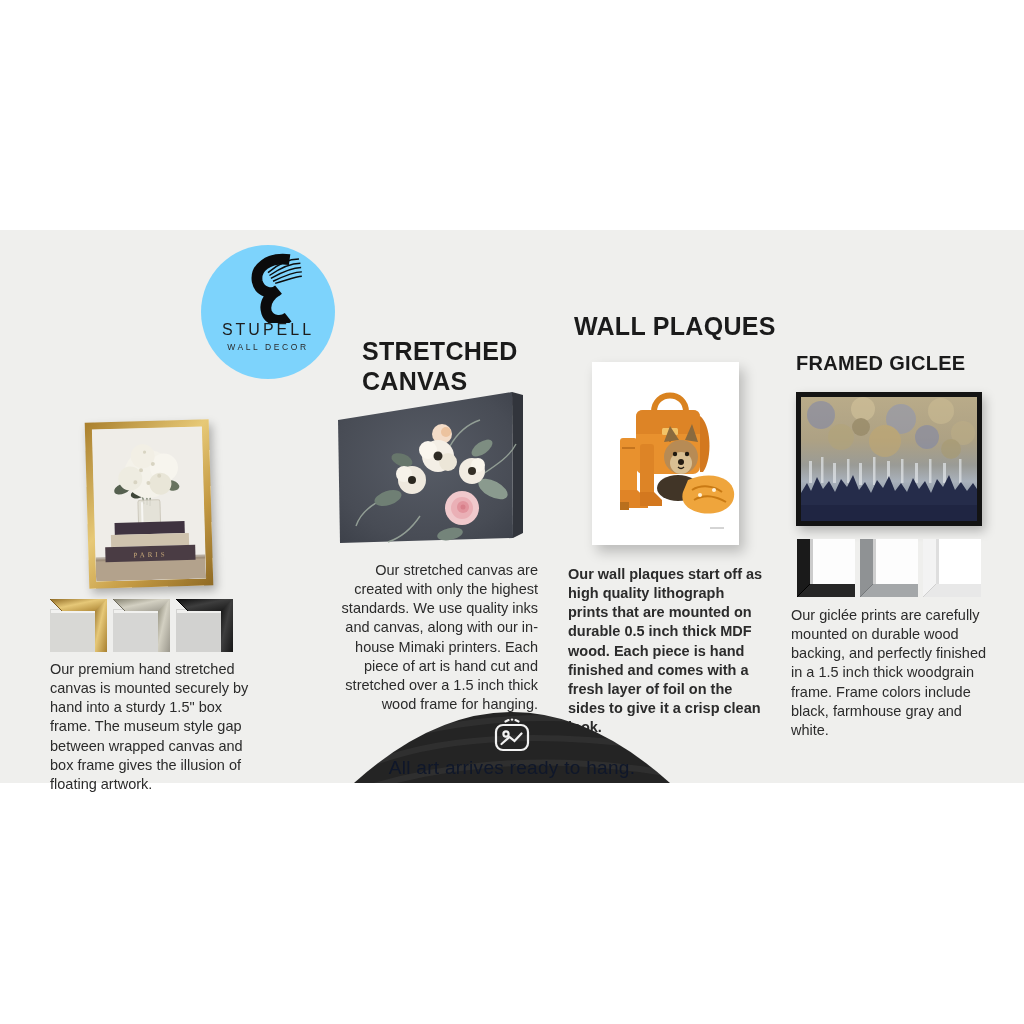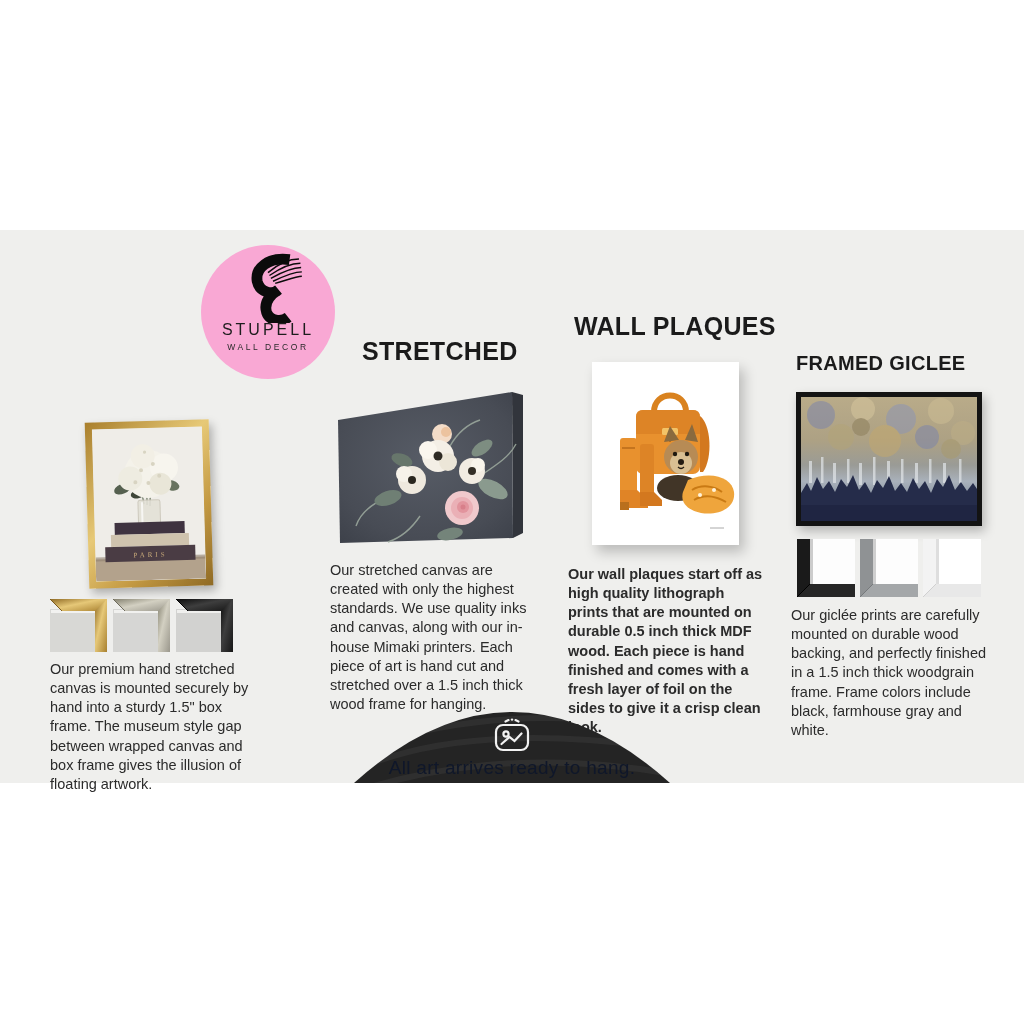--- a/index.html
+++ b/index.html
@@ -5,21 +5,21 @@
   html,body{margin:0;padding:0;background:#ffffff;}
   body{width:1024px;height:1024px;position:relative;font-family:"Liberation Sans",sans-serif;overflow:hidden;}
   .abs{position:absolute;}
   
   #panel{top:230px;left:0;width:1024px;height:553px;background:#efefed;}
   
   .col-title{font-weight:700;color:#1b1b1b;font-size:25px;line-height:1.18;letter-spacing:.3px;white-space:nowrap;}
   
   .col-text{font-size:14.5px;line-height:1.32;color:#2b2b2b;}
   
-  #logo-circle{left:201px;top:245px;width:134px;height:134px;border-radius:50%;background:#f9a8d4;display:flex;flex-direction:column;align-items:center;justify-content:flex-start;padding-top:6px;box-sizing:border-box;}
+  #logo-circle{left:201px;top:245px;width:134px;height:134px;border-radius:50%;background:#7dd3fc;display:flex;flex-direction:column;align-items:center;justify-content:flex-start;padding-top:6px;box-sizing:border-box;}
   #brand-name{font-size:16px;letter-spacing:3px;color:#1d1d1d;font-weight:500;margin-top:-2px;}
   #brand-tagline{font-size:8.5px;letter-spacing:2.6px;color:#2a2a2a;margin-top:3px;}
   
   #art-floating{left:87px;top:421px;width:124px;height:166px;transform:rotate(-1.6deg);background:linear-gradient(135deg,#a97f2c 0%,#e7c977 42%,#c49a43 70%,#8f6a24 100%);padding:7px;box-sizing:border-box;box-shadow:3px 5px 10px rgba(0,0,0,.28);}
   #art-floating-inner{width:100%;height:100%;background:#efede8;overflow:hidden;}
   
   #art-plaque{left:592px;top:362px;width:147px;height:183px;background:#ffffff;box-shadow:5px 7px 12px rgba(0,0,0,.22);}
   
   #art-giclee{left:796px;top:392px;width:186px;height:134px;border:5px solid #131313;box-sizing:border-box;background:#9a9a94;box-shadow:3px 5px 10px rgba(0,0,0,.25);}
   
@@ -74,20 +74,21 @@
     </g>
   </svg>
   <div id="brand-name">STUPELL</div>
   <div id="brand-tagline">WALL DECOR</div>
 </div>
 
 <div class="abs col-title" style="left:38px;top:362px;">
 </div>
 <div class="abs col-title" style="left:362px;top:337px;">
   <div>STRETCHED</div>
+  <div>CANVAS</div>
 </div>
 <div class="abs col-title" style="left:574px;top:312px;">
   <div>WALL PLAQUES</div>
 </div>
 <div class="abs col-title" style="left:796px;top:352px;font-size:20px;">
   <div>FRAMED GICLEE</div>
 </div>
 
 <div class="abs" id="art-floating">
   <div id="art-floating-inner">
@@ -334,21 +335,21 @@
       <rect x="13" y="0" width="45" height="45" fill="#ffffff"></rect>
       <rect x="13" y="0" width="3" height="45" fill="#dedede"></rect>
       <polygon points="0,0 13,0 13,45 0,58" fill="#f3f3f3"></polygon>
       <polygon points="0,58 13,45 58,45 58,58" fill="#e8e8e8"></polygon>
       <line x1="0" y1="58" x2="13" y2="45" stroke="#d0d0d0" stroke-width="1"></line>
     </svg>
   </div>
 </div>
 
 <div class="para col-text" style="left:50px;top:660px;width:216px;">Our premium hand stretched canvas is mounted securely by hand into a sturdy 1.5" box frame. The museum style gap between wrapped canvas and box frame gives the illusion of floating artwork.</div>
-<div class="para col-text" style="left:330px;top:561px;width:208px;">Our stretched canvas are created with only the highest standards. We use quality inks and canvas, along with our in-house Mimaki printers. Each piece of art is hand cut and stretched over a 1.5 inch thick wood frame for hanging.</div>
+<div class="para col-text" style="left:330px;top:561px;width:208px;text-align:right;">Our stretched canvas are created with only the highest standards. We use quality inks and canvas, along with our in-house Mimaki printers. Each piece of art is hand cut and stretched over a 1.5 inch thick wood frame for hanging.</div>
 <div class="para col-text" style="left:568px;top:565px;width:198px;font-weight:bold;">Our wall plaques start off as high quality lithograph prints that are mounted on durable 0.5 inch thick MDF wood. Each piece is hand finished and comes with a fresh layer of foil on the sides to give it a crisp clean look.</div>
 <div class="para col-text" style="left:791px;top:606px;width:202px;">Our giclée prints are carefully mounted on durable wood backing, and perfectly finished in a 1.5 inch thick woodgrain frame. Frame colors include black, farmhouse gray and white.</div>
 
 <svg class="abs" style="left:352px;top:706px;" width="320" height="77" viewBox="0 0 320 77">
   <defs>
       <clipPath id="domeclip">
         <path d="M2,77 Q160,-65 318,77 Z"></path>
       </clipPath>
     </defs>
   <path d="M2,77 Q160,-65 318,77 Z" fill="#242424"></path>

